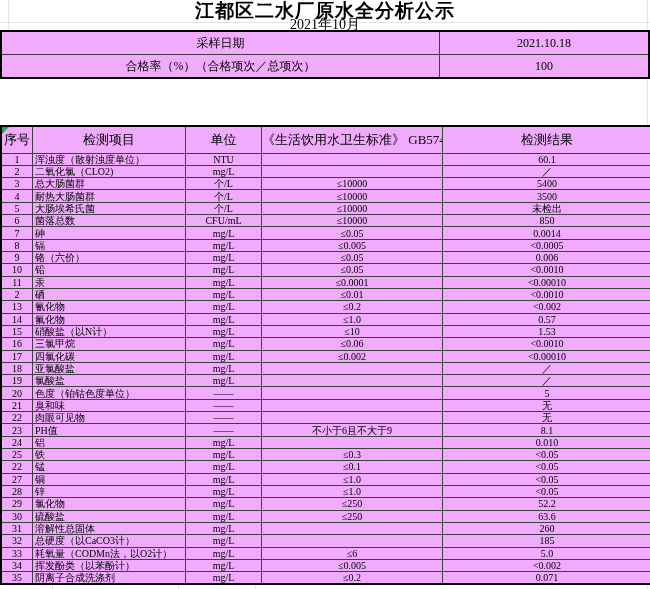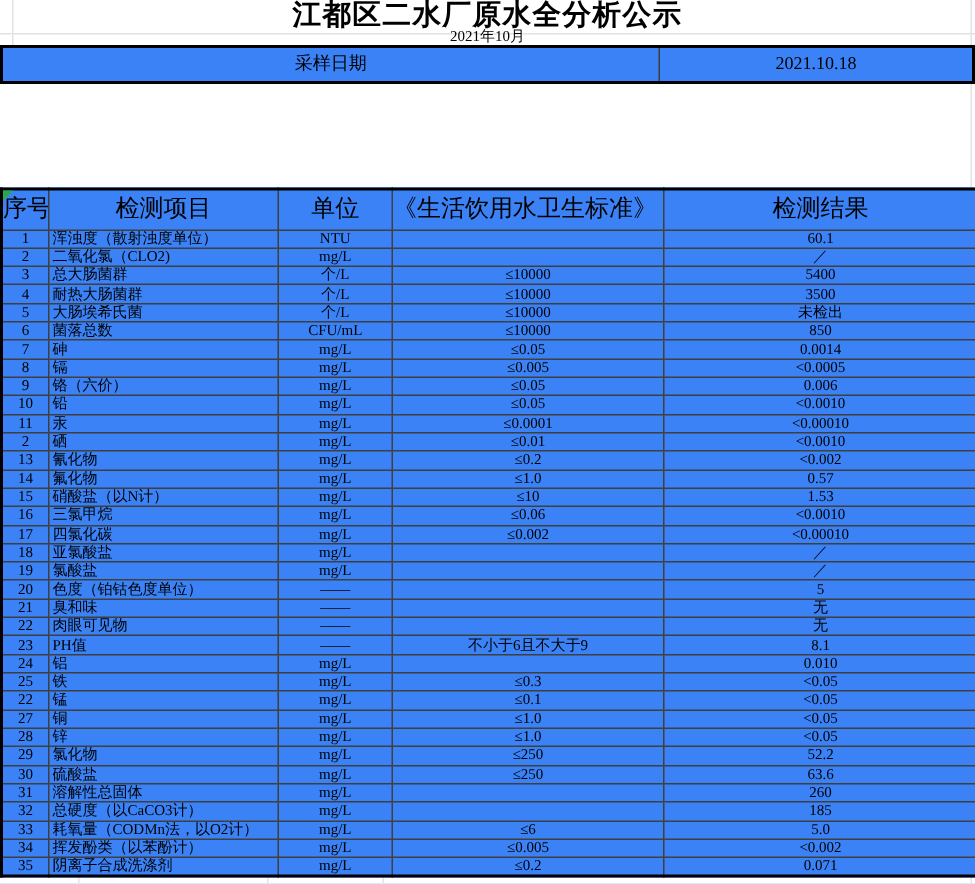--- a/index.html
+++ b/index.html
@@ -16,38 +16,38 @@
   .gl-stub2{left:178px;top:583px;width:1px;height:6px;}
   .gl-stub3{left:255px;top:583px;width:1px;height:6px;}
 
   .title{
     position:absolute;left:0;top:0;width:650px;height:22px;
     text-align:center;font-size:19px;line-height:22px;font-weight:bold;
     letter-spacing:1px;
   }
   .subtitle{
     position:absolute;left:0;top:20px;width:650px;height:10px;
-    text-align:center;font-size:10px;line-height:10px;
+    text-align:center;font-size:14px;line-height:10px;
   }
 
-  table{border-collapse:collapse;table-layout:fixed;background:#3b82f6;}
+  table{border-collapse:collapse;table-layout:fixed;background:#f0abfc;}
   td,th{padding:0;overflow:hidden;white-space:nowrap;font-weight:normal;}
 
   
   .info{position:absolute;left:0;top:30px;width:646px;border:2px solid #000;}
   .info td{border:1px solid #3f3f3f;text-align:center;font-size:12px;}
   .info tr{height:23.7px;}
   .info .c-label{width:437px;}
   .info .c-value{width:208px;}
 
   
   .main{position:absolute;left:0;top:125px;width:646px;border:2px solid #000;}
   .main td,.main th{border:1px solid #3f3f3f;text-align:center;}
   .main thead tr{height:27px;}
-  .main thead th{font-size:16px;}
+  .main thead th{font-size:13px;}
   .main tbody tr{height:12.314px;}
   .main tbody td{font-size:10px;line-height:11px;}
   .main .c-no{width:30px;}
   .main .c-item{width:152px;}
   .main .c-unit{width:75px;}
   .main .c-std{width:180px;}
   .main .c-res{width:208px;}
   .main tbody td.c-item{text-align:left;padding-left:2px;}
 
   
@@ -75,20 +75,24 @@
   <table class="info">
     <tbody>
 
         <tr>
           <td class="c-label">采样日期</td>
           <td class="c-value">2021.10.18</td>
         </tr>
 
 
 
+        <tr>
+          <td class="c-label">合格率（%）（合格项次／总项次）</td>
+          <td class="c-value">100</td>
+        </tr>
       </tbody>
   </table>
 
   <div class="green-triangle"></div>
 
   <table class="main">
     <thead>
       <tr>
         <th class="c-no">序号</th>
         <th class="c-item">检测项目</th>

